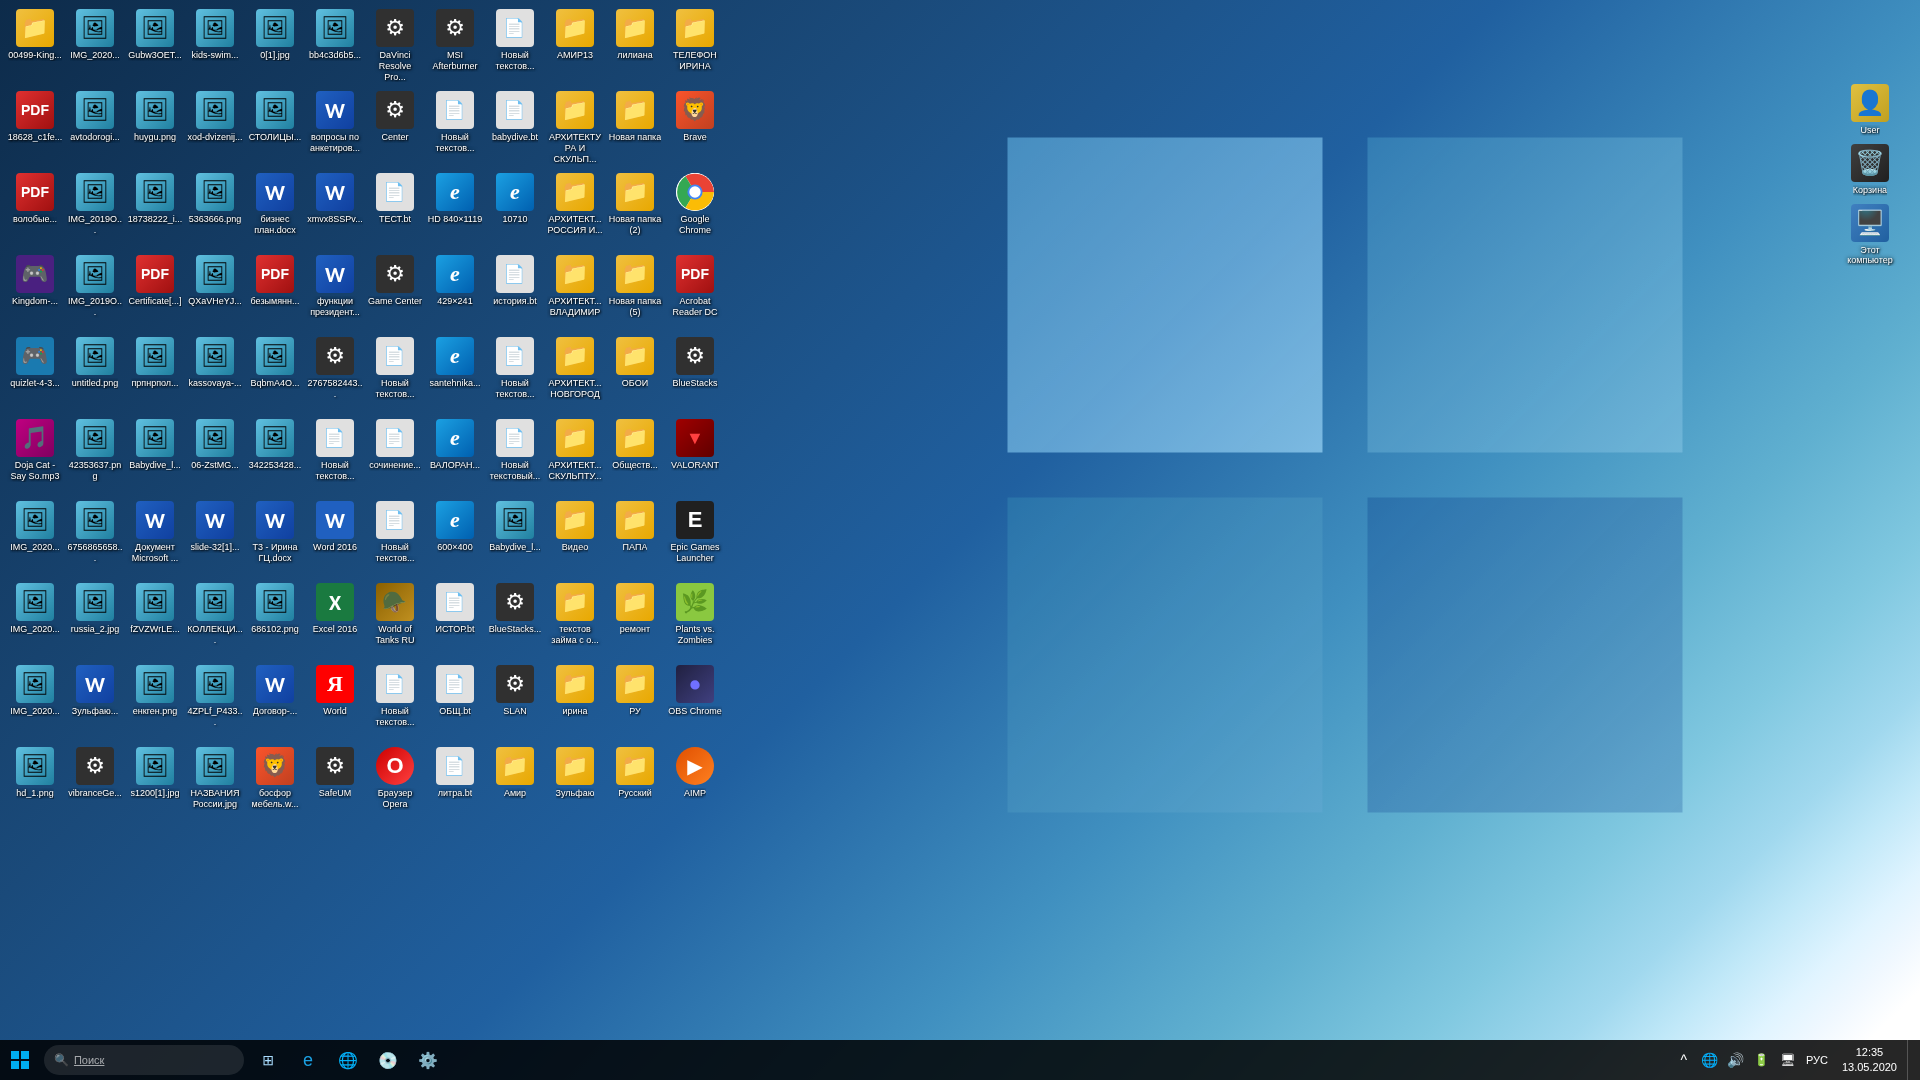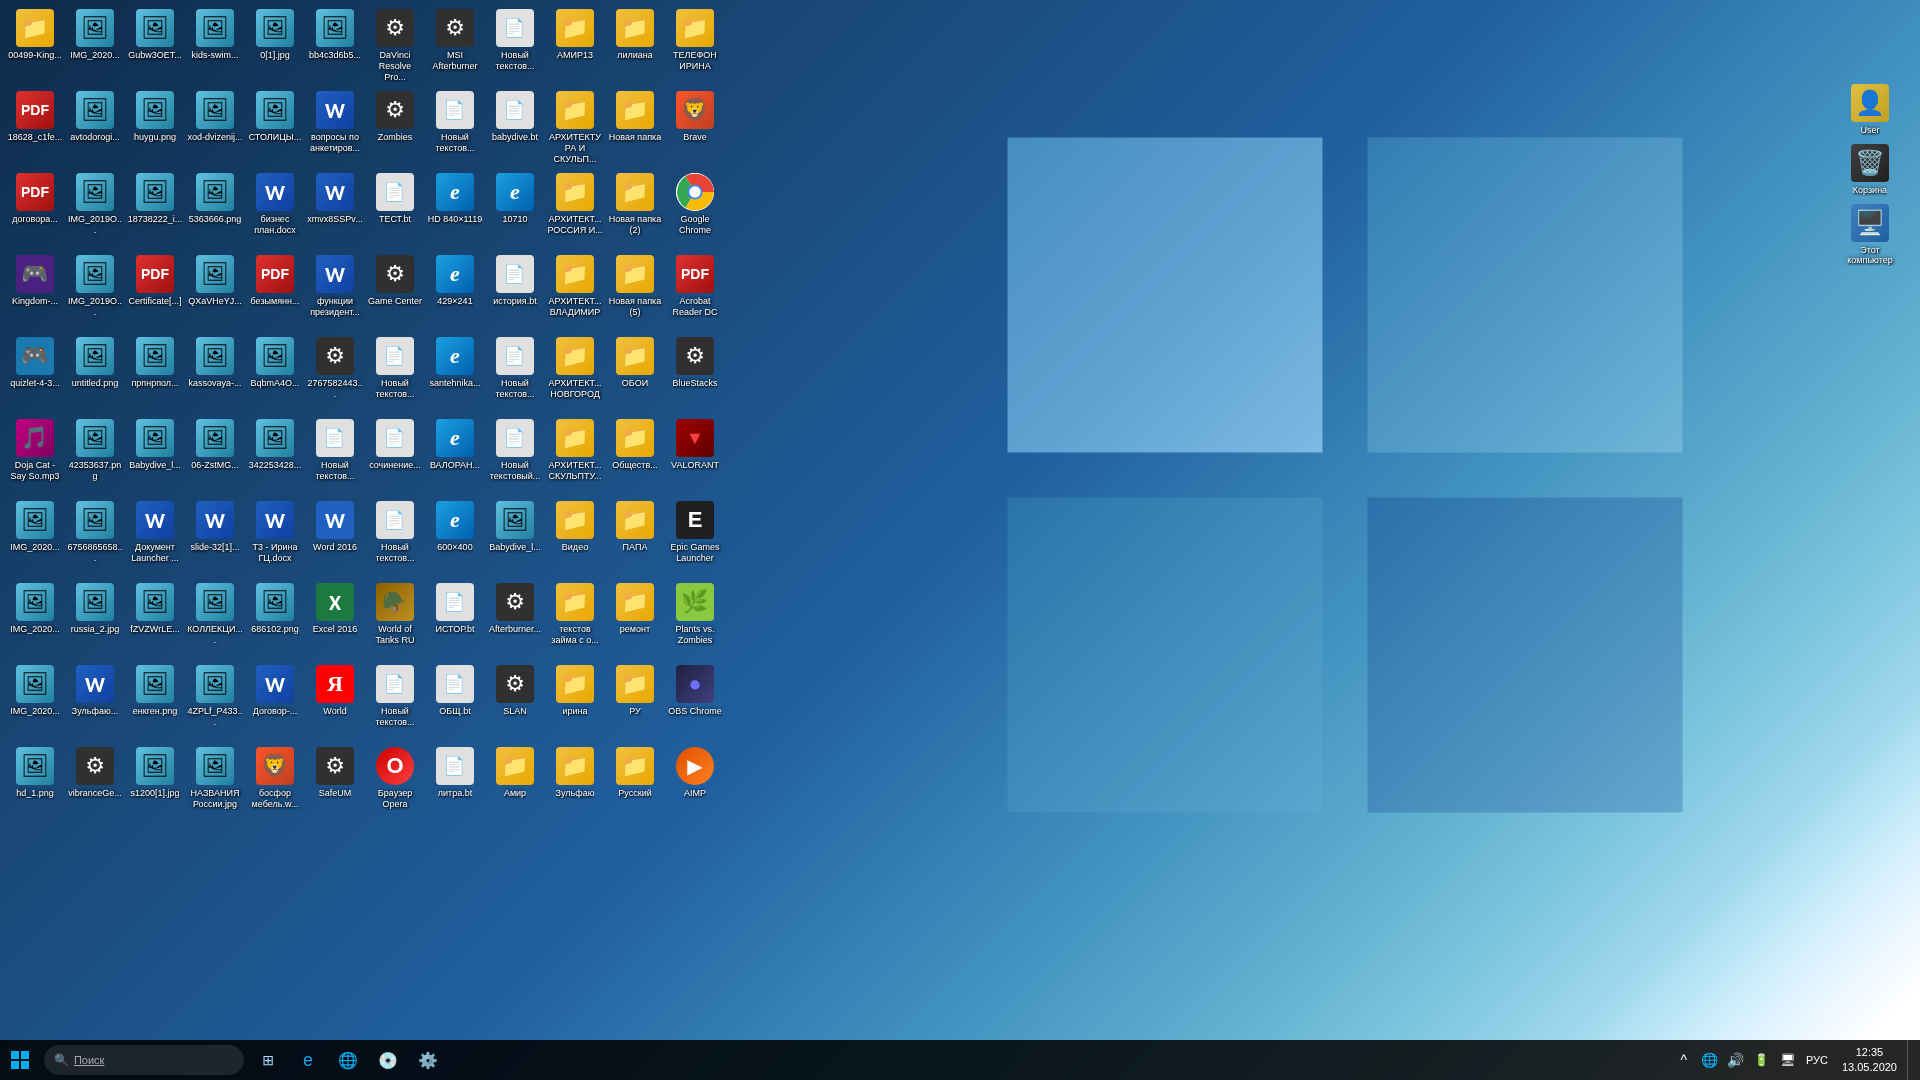--- a/index.html
+++ b/index.html
@@ -323,21 +323,21 @@
       <div class="di" style="left: 305px; top: 87px;">
         <div class="icon-img" style="background:linear-gradient(135deg,#2060c0,#1040a0);border-radius:4px;display:flex;align-items:center;justify-content:center;width:38px;height:38px;">
           <span style="font-size:22px;color:#fff;font-weight:bold;font-family:Calibri,Arial;">W</span>
         </div>
         <div class="icon-label">вопросы по анкетиров...</div>
       </div>
       <div class="di" style="left: 365px; top: 87px;">
         <div class="icon-img" style="background:#303030;border-radius:4px;display:flex;align-items:center;justify-content:center;width:38px;height:38px;">
           <span style="color:#fff;font-size:22px;">⚙</span>
         </div>
-        <div class="icon-label">Zombies</div>
+        <div class="icon-label">Center</div>
       </div>
       <div class="di" style="left: 425px; top: 87px;">
         <div class="icon-img" style="background:#e0e0e0;border-radius:4px;display:flex;align-items:center;justify-content:center;width:38px;height:38px;">
           <span style="font-size:18px;">📄</span>
         </div>
         <div class="icon-label">Новый текстов...</div>
       </div>
       <div class="di" style="left: 485px; top: 87px;">
         <div class="icon-img" style="background:#e0e0e0;border-radius:4px;display:flex;align-items:center;justify-content:center;width:38px;height:38px;">
           <span style="font-size:18px;">📄</span>
@@ -359,21 +359,21 @@
       <div class="di" style="left: 665px; top: 87px;">
         <div class="icon-img" style="background:linear-gradient(135deg,#fb542b,#c04020);border-radius:4px;display:flex;align-items:center;justify-content:center;width:38px;height:38px;">
           <span style="font-size:22px;">🦁</span>
         </div>
         <div class="icon-label">Brave</div>
       </div>
       <div class="di" style="left: 5px; top: 169px;">
         <div class="icon-img" style="background:linear-gradient(135deg,#e03030,#a01010);border-radius:4px;display:flex;align-items:center;justify-content:center;width:38px;height:38px;">
           <span style="font-size:14px;font-weight:bold;color:#fff;">PDF</span>
         </div>
-        <div class="icon-label">договора...</div>
+        <div class="icon-label">волобые...</div>
       </div>
       <div class="di" style="left: 65px; top: 169px;">
         <div class="icon-img" style="background:linear-gradient(135deg,#60c0e0,#2080a0);border-radius:4px;display:flex;align-items:center;justify-content:center;width:38px;height:38px;">
           <span style="font-size:22px;">🖼</span>
         </div>
         <div class="icon-label">IMG_2019O...</div>
       </div>
       <div class="di" style="left: 125px; top: 169px;">
         <div class="icon-img" style="background:linear-gradient(135deg,#60c0e0,#2080a0);border-radius:4px;display:flex;align-items:center;justify-content:center;width:38px;height:38px;">
           <span style="font-size:22px;">🖼</span>
@@ -666,21 +666,21 @@
       <div class="di" style="left: 65px; top: 497px;">
         <div class="icon-img" style="background:linear-gradient(135deg,#60c0e0,#2080a0);border-radius:4px;display:flex;align-items:center;justify-content:center;width:38px;height:38px;">
           <span style="font-size:22px;">🖼</span>
         </div>
         <div class="icon-label">6756865658...</div>
       </div>
       <div class="di" style="left: 125px; top: 497px;">
         <div class="icon-img" style="background:linear-gradient(135deg,#2060c0,#1040a0);border-radius:4px;display:flex;align-items:center;justify-content:center;width:38px;height:38px;">
           <span style="font-size:22px;color:#fff;font-weight:bold;font-family:Calibri,Arial;">W</span>
         </div>
-        <div class="icon-label">Документ Launcher ...</div>
+        <div class="icon-label">Документ Microsoft ...</div>
       </div>
       <div class="di" style="left: 185px; top: 497px;">
         <div class="icon-img" style="background:linear-gradient(135deg,#2060c0,#1040a0);border-radius:4px;display:flex;align-items:center;justify-content:center;width:38px;height:38px;">
           <span style="font-size:22px;color:#fff;font-weight:bold;font-family:Calibri,Arial;">W</span>
         </div>
         <div class="icon-label">slide-32[1]...</div>
       </div>
       <div class="di" style="left: 245px; top: 497px;">
         <div class="icon-img" style="background:linear-gradient(135deg,#2060c0,#1040a0);border-radius:4px;display:flex;align-items:center;justify-content:center;width:38px;height:38px;">
           <span style="font-size:22px;color:#fff;font-weight:bold;font-family:Calibri,Arial;">W</span>
@@ -774,21 +774,21 @@
       <div class="di" style="left: 425px; top: 579px;">
         <div class="icon-img" style="background:#e0e0e0;border-radius:4px;display:flex;align-items:center;justify-content:center;width:38px;height:38px;">
           <span style="font-size:18px;">📄</span>
         </div>
         <div class="icon-label">ИСТОР.bt</div>
       </div>
       <div class="di" style="left: 485px; top: 579px;">
         <div class="icon-img" style="background:#303030;border-radius:4px;display:flex;align-items:center;justify-content:center;width:38px;height:38px;">
           <span style="color:#fff;font-size:22px;">⚙</span>
         </div>
-        <div class="icon-label">Afterburner...</div>
+        <div class="icon-label">BlueStacks...</div>
       </div>
       <div class="di" style="left: 545px; top: 579px;">
         <div class="icon-img" style="background:linear-gradient(135deg,#f0c040,#e8a800);border-radius:4px;display:flex;align-items:center;justify-content:center;width:38px;height:38px;">
           <span style="font-size:22px;">📁</span>
         </div>
         <div class="icon-label">текстов займа с о...</div>
       </div>
       <div class="di" style="left: 605px; top: 579px;">
         <div class="icon-img" style="background:linear-gradient(135deg,#f0c040,#e8a800);border-radius:4px;display:flex;align-items:center;justify-content:center;width:38px;height:38px;">
           <span style="font-size:22px;">📁</span>

